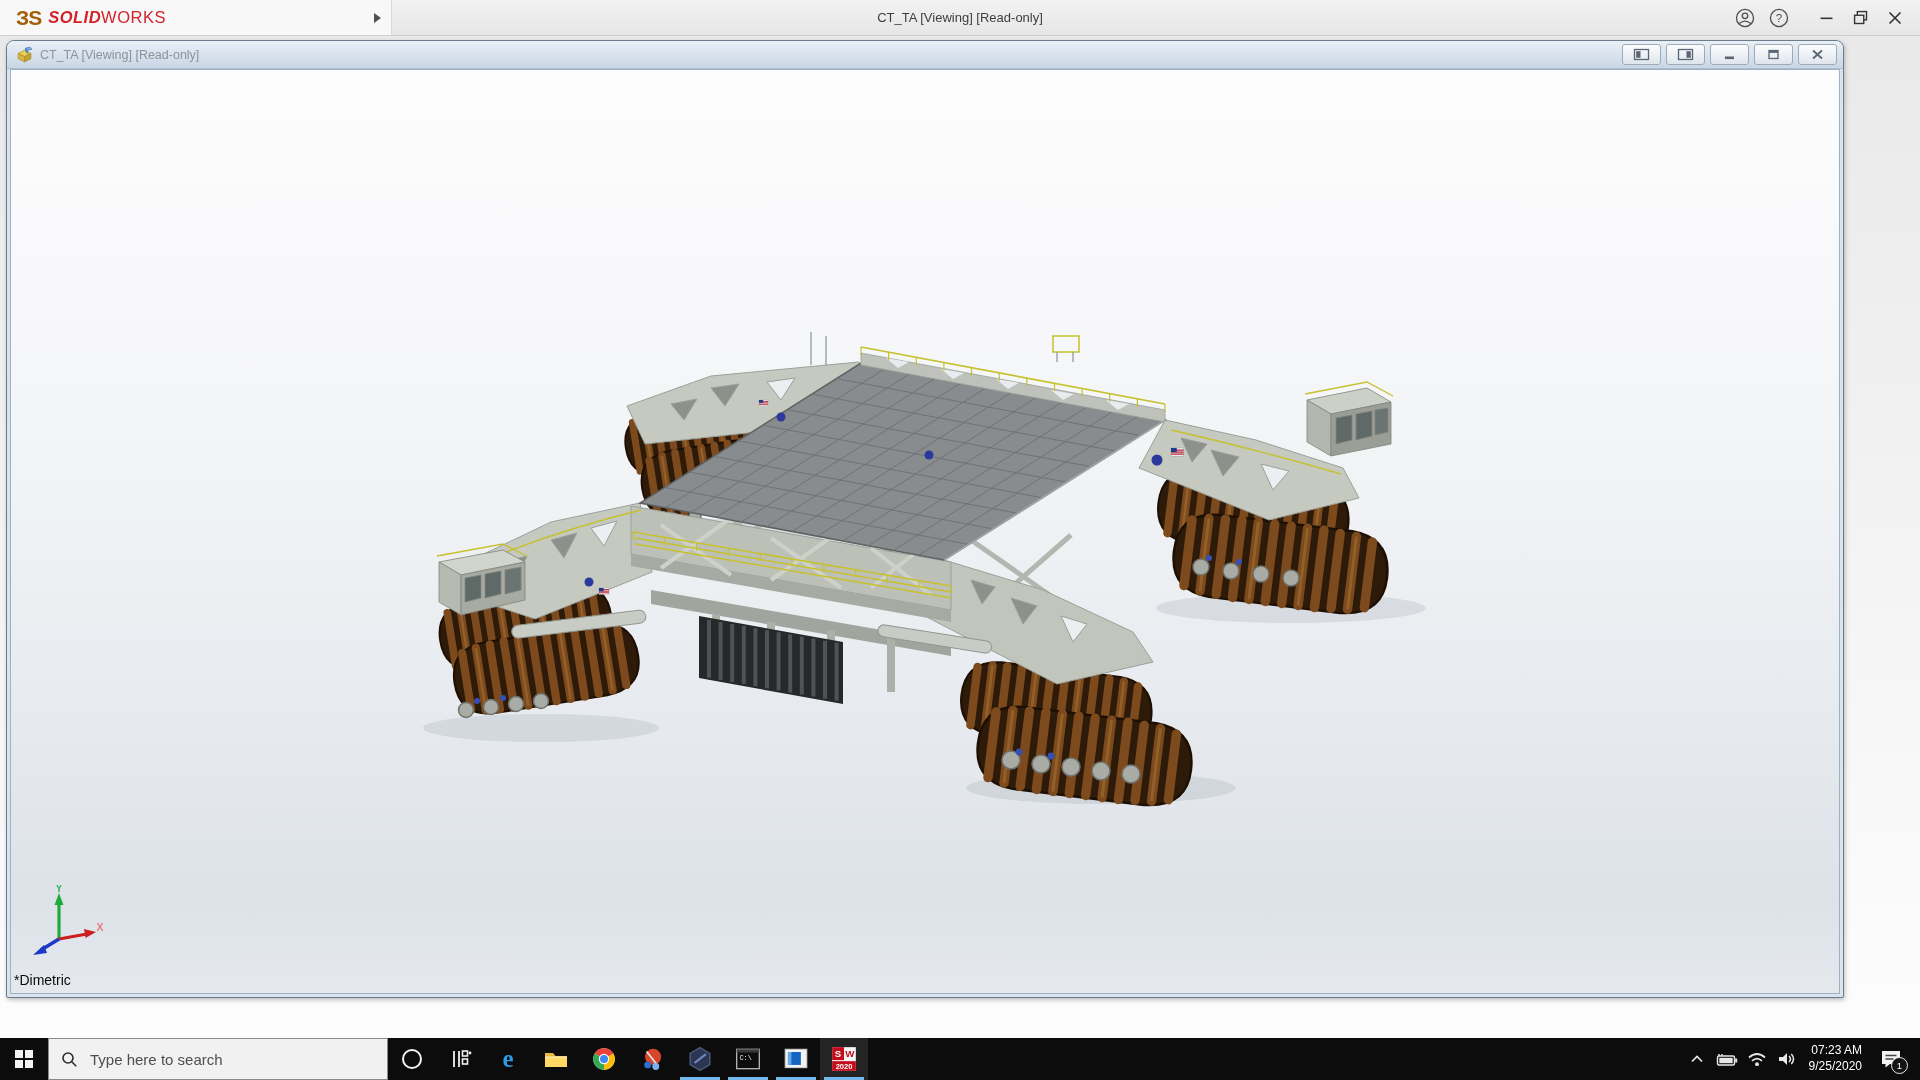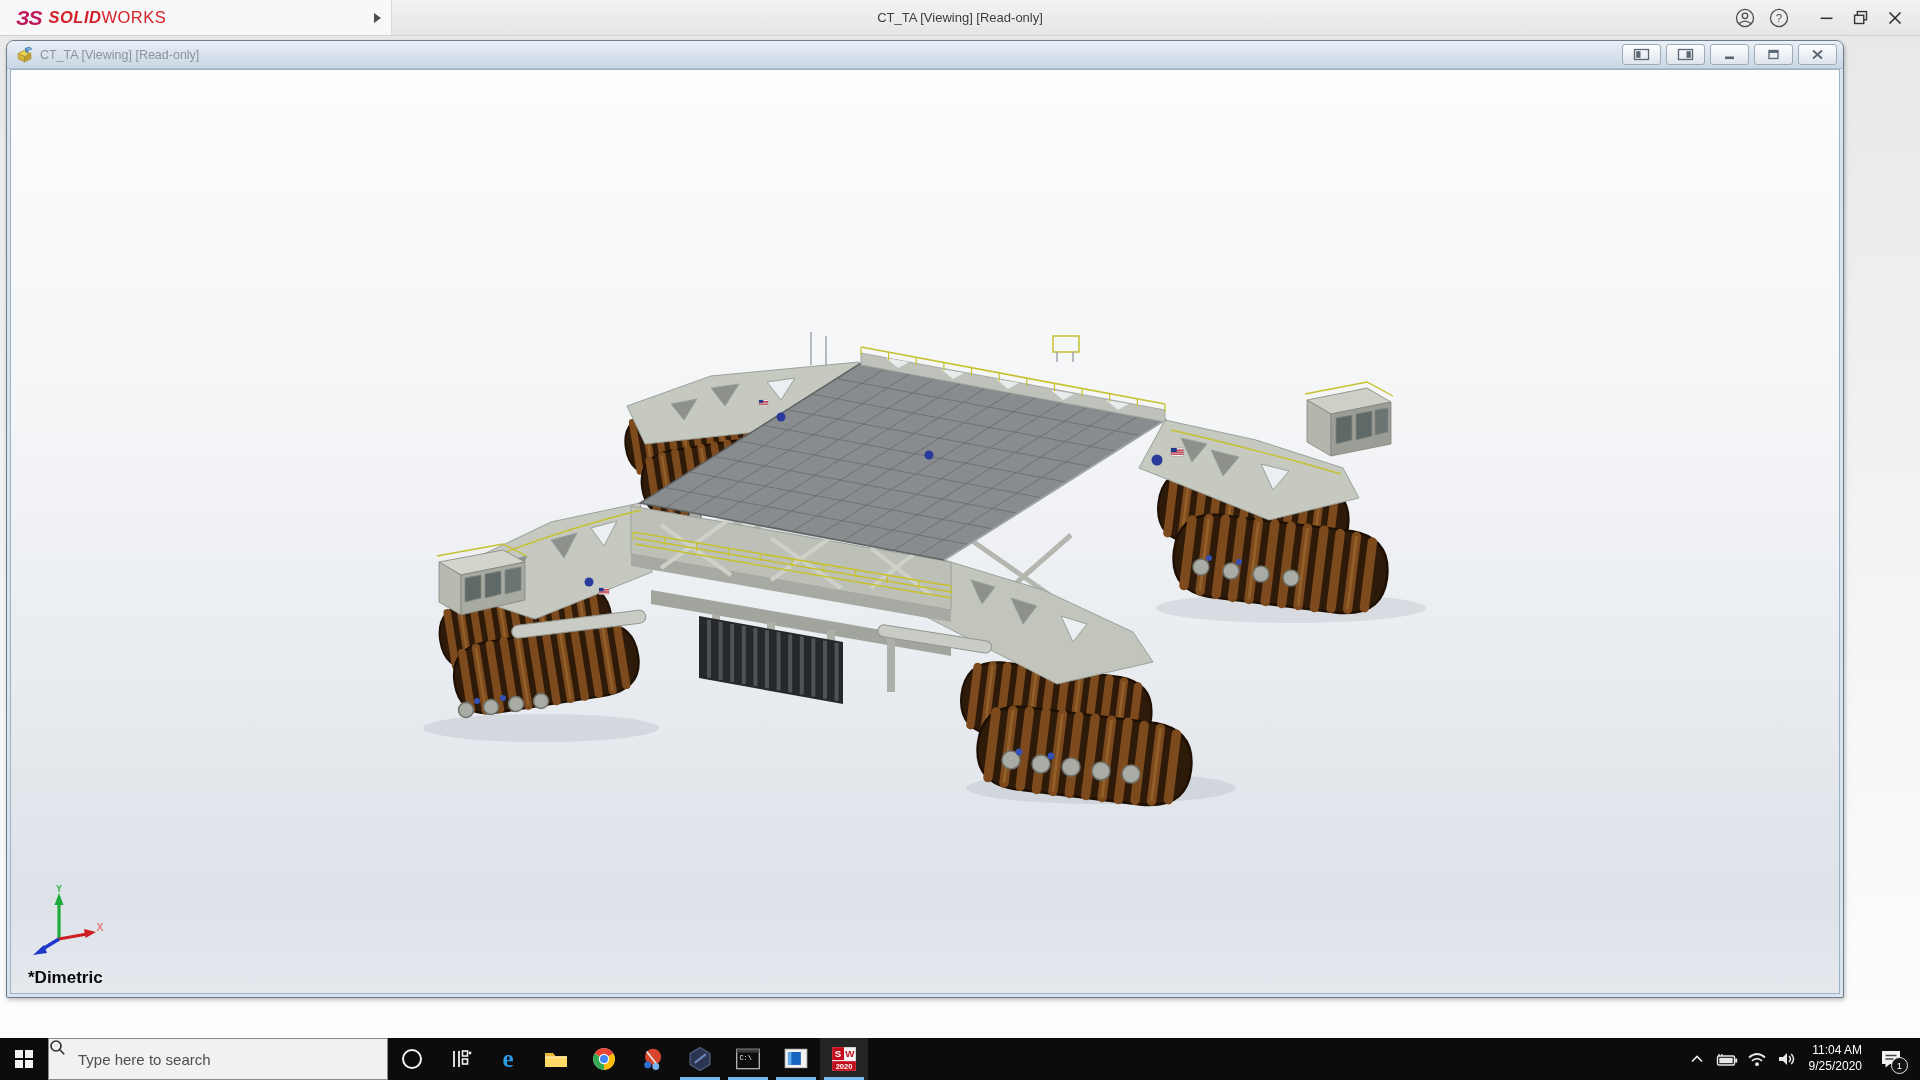--- a/index.html
+++ b/index.html
@@ -2,21 +2,21 @@
 <html><head>
 <meta charset="utf-8">
 <style>
   html,body{margin:0;padding:0;}
   body{width:1920px;height:1080px;overflow:hidden;font-family:"Liberation Sans",sans-serif;background:#fff;position:relative;}
   .screen{position:absolute;left:0;top:0;width:1920px;height:1080px;}
 
   
   .app-titlebar{position:absolute;left:0;top:0;width:1920px;height:36px;background:linear-gradient(#f2f2f2,#e6e6e6);border-bottom:1px solid #cfcfcf;box-sizing:border-box;}
   .brand-area{position:absolute;left:0;top:0;width:392px;height:35px;background:#f8f8f8;border-right:1px solid #dadada;display:flex;align-items:center;padding:0 10px 0 16px;box-sizing:border-box;}
-  .brand-glyph{color:#be185d;font-size:21px;font-weight:bold;font-style:italic;letter-spacing:-1px;margin-right:7px;}
+  .brand-glyph{color:#a16207;font-size:21px;font-weight:bold;letter-spacing:-1px;margin-right:7px;}
   .brand-text{font-size:16.5px;color:#d2232a;letter-spacing:.5px;}
   .brand-text .bold{font-weight:bold;font-style:italic;}
   .flyout-arrow{margin-left:auto;width:0;height:0;border-left:7px solid #4f4f4f;border-top:5px solid transparent;border-bottom:5px solid transparent;cursor:pointer;}
   .app-title{position:absolute;left:50%;top:0;transform:translateX(-50%);line-height:35px;font-size:13px;color:#3e3e3e;white-space:nowrap;}
   .app-controls{position:absolute;right:8px;top:0;height:35px;display:flex;align-items:center;}
   .app-ctl{width:34px;height:30px;display:flex;align-items:center;justify-content:center;cursor:pointer;}
   .app-ctl.gap{margin-right:14px;}
 
   
   .mdi{position:absolute;left:0;top:36px;width:1920px;height:1002px;background:linear-gradient(#e9e9e9,#f4f4f4 55%,#fdfdfd);}
@@ -24,26 +24,26 @@
   
   .doc{position:absolute;left:6px;top:4px;width:1838px;height:958px;background:#dae4ee;border:1px solid #6b7b8b;border-radius:8px 8px 2px 2px;box-shadow:1px 2px 4px rgba(0,0,0,.25);box-sizing:border-box;}
   .doc-titlebar{height:27px;border-radius:7px 7px 0 0;background:linear-gradient(#e9eff6,#c9d6e4);display:flex;align-items:center;padding:0 6px 0 9px;border-bottom:1px solid #aebccb;}
   .doc-title{font-size:12.5px;color:#8d939a;margin-left:7px;flex:1;}
   .doc-controls{display:flex;gap:5px;}
   .doc-btn{width:37px;height:19px;border-radius:3px;background:linear-gradient(#fdfdfe,#dee5ec);border:1px solid #9dabb9;display:flex;align-items:center;justify-content:center;cursor:pointer;}
   .viewport{position:absolute;left:3px;right:3px;top:28px;bottom:3px;border:1px solid #9db1c5;overflow:hidden;
     background:linear-gradient(180deg,#fdfdfe 0%,#f4f5f7 38%,#e4e8ed 76%,#dde2e9 90%,#e5e9ee 100%);}
   .vp-svg{position:absolute;left:0;top:0;}
   .triad{position:absolute;left:16px;bottom:30px;}
-  .view-orientation{position:absolute;left:17px;bottom:5px;font-size:17px;font-weight:bold;color:#0a0a0a;}
+  .view-orientation{position:absolute;left:3px;bottom:5px;font-size:14px;font-weight:normal;color:#0a0a0a;}
 
   
   .taskbar{position:absolute;left:0;bottom:0;width:1920px;height:42px;background:#0c0c0c;display:flex;align-items:stretch;}
   .start-btn{width:48px;display:flex;align-items:center;justify-content:center;cursor:pointer;}
-  .search-box{width:340px;background:#f1f1f1;border:1px solid #8a8a8a;box-sizing:border-box;display:flex;}
+  .search-box{width:340px;background:#f1f1f1;border:1px solid #8a8a8a;box-sizing:border-box;display:flex;align-items:center;padding-left:12px;}
   .search-box input{border:none;background:transparent;outline:none;font-size:15px;color:#333;width:280px;margin-left:10px;font-family:"Liberation Sans",sans-serif;}
   .search-box input::placeholder{color:#4e4e4e;opacity:1;}
   .tb-btn{width:48px;display:flex;align-items:center;justify-content:center;position:relative;cursor:pointer;}
   .tb-btn.open::after{content:"";position:absolute;left:4px;right:4px;bottom:0;height:3px;background:#76b9ed;}
   .tb-btn.active{background:rgba(255,255,255,.10);}
   .tray{margin-left:auto;display:flex;align-items:center;}
   .tray-btn{width:30px;height:42px;display:flex;align-items:center;justify-content:center;cursor:pointer;}
   .clock{color:#fff;font-size:12px;line-height:1.3;text-align:right;padding:0 7px;cursor:pointer;}
   .action-center{position:relative;width:44px;height:42px;display:flex;align-items:center;justify-content:center;cursor:pointer;}
   .ac-badge{position:absolute;right:5px;bottom:6px;width:15px;height:15px;border-radius:50%;background:#141414;border:1.5px solid #e8e8e8;color:#fff;font-size:9.5px;display:flex;align-items:center;justify-content:center;}
@@ -428,21 +428,21 @@
             <circle cx="12" cy="17.2" r="1.9" fill="#e8e8e8"></circle>
           </svg>
       </div>
       <div class="tray-btn">
         <svg width="24" height="24" viewBox="0 0 24 24">
             <polygon points="4,10 8,10 12,6 12,18 8,14 4,14" fill="#e8e8e8"></polygon>
             <path d="M14,9 Q17,12 14,15 M16.3,7 Q20.8,12 16.3,17" fill="none" stroke="#e8e8e8" stroke-width="1.5"></path>
           </svg>
       </div>
       <div class="clock">
-        <div>11:04 AM</div>
+        <div>07:23 AM</div>
         <div>9/25/2020</div>
       </div>
       <div class="action-center">
         <svg width="26" height="26" viewBox="0 0 26 26">
             <path d="M4,5 h18 v13 h-10 l-4.5,3.5 v-3.5 h-3.5 z" fill="#f2f2f2"></path>
             <path d="M7.5,9.5 h11 M7.5,13 h8" stroke="#444" stroke-width="1.5"></path>
           </svg>
         <div class="ac-badge">1</div>
       </div>
       <div class="show-desktop"></div>

